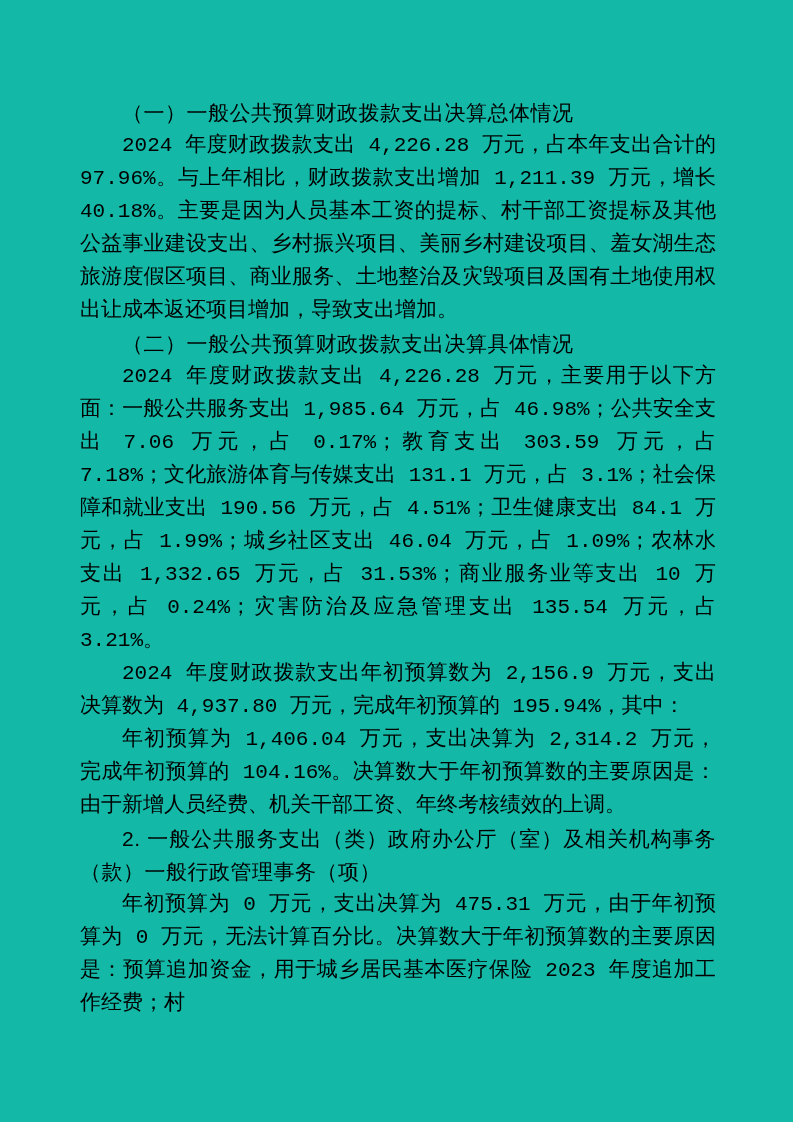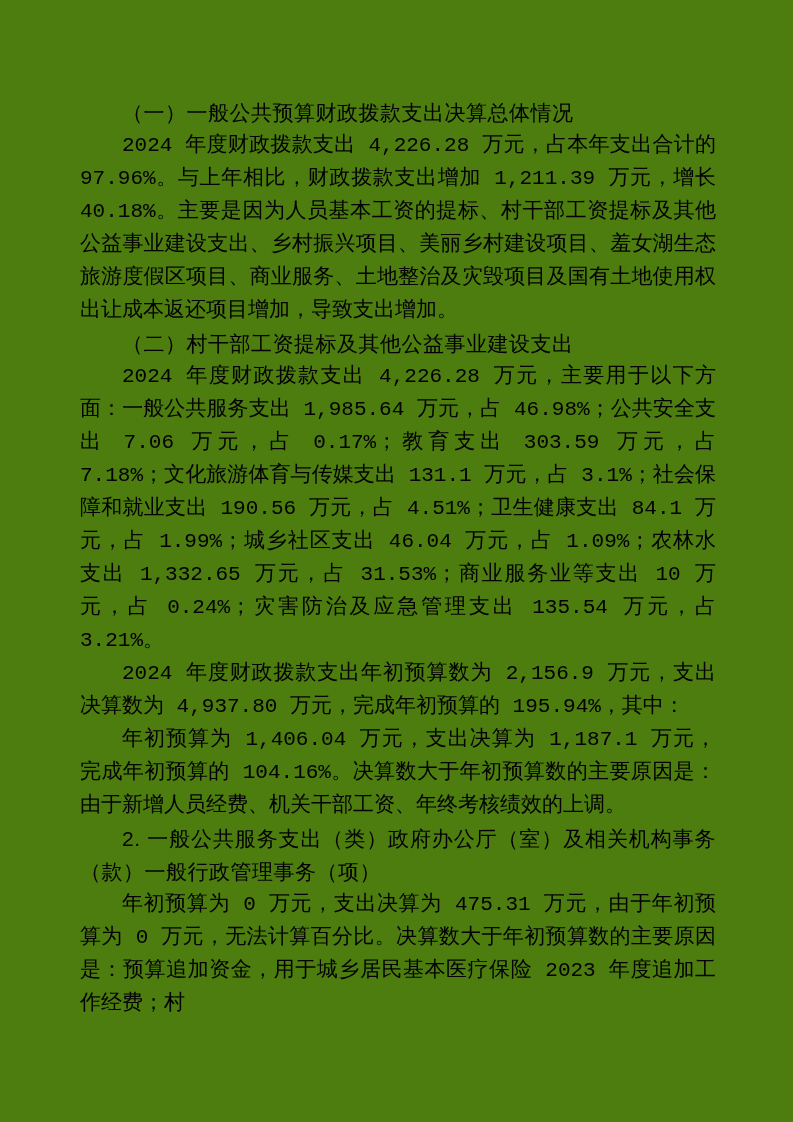--- a/index.html
+++ b/index.html
@@ -4,21 +4,21 @@
 <style>
   html, body {
     margin: 0;
     padding: 0;
     background: #ffffff;
   }
   .page {
     position: relative;
     width: 793px;
     height: 1122px;
-    background: #4d7c0f;
+    background: #14b8a6;
     overflow: hidden;
     box-sizing: border-box;
   }
   .content {
     position: absolute;
     left: 80px;
     top: 96px;
     width: 636px;
     color: #000000;
     font-family: "Liberation Serif", serif;
@@ -55,28 +55,28 @@
 </head>
 <body>
 
 <div class="page">
   <div class="content">
 
     <h3 class="sec-heading">（一）一般公共预算财政拨款支出决算总体情况</h3>
 
     <p class="body-para">2024 年度财政拨款支出 4,226.28 万元，占本年支出合计的 97.96%。与上年相比，财政拨款支出增加 1,211.39 万元，增长 40.18%。主要是因为人员基本工资的提标、村干部工资提标及其他公益事业建设支出、乡村振兴项目、美丽乡村建设项目、羞女湖生态旅游度假区项目、商业服务、土地整治及灾毁项目及国有土地使用权出让成本返还项目增加，导致支出增加。</p>
 
-    <h3 class="sec-heading">（二）村干部工资提标及其他公益事业建设支出</h3>
+    <h3 class="sec-heading">（二）一般公共预算财政拨款支出决算具体情况</h3>
 
     <p class="body-para">2024 年度财政拨款支出 4,226.28 万元，主要用于以下方面：一般公共服务支出 1,985.64 万元，占 46.98%；公共安全支出 7.06 万元，占 0.17%；教育支出 303.59 万元，占 7.18%；文化旅游体育与传媒支出 131.1 万元，占 3.1%；社会保障和就业支出 190.56 万元，占 4.51%；卫生健康支出 84.1 万元，占 1.99%；城乡社区支出 46.04 万元，占 1.09%；农林水支出 1,332.65 万元，占 31.53%；商业服务业等支出 10 万元，占 0.24%；灾害防治及应急管理支出 135.54 万元，占 3.21%。</p>
 
 
     <p class="body-para">2024 年度财政拨款支出年初预算数为 2,156.9 万元，支出决算数为 4,937.80 万元，完成年初预算的 195.94%，其中：</p>
 
 
-    <p class="body-para">年初预算为 1,406.04 万元，支出决算为 1,187.1 万元，完成年初预算的 104.16%。决算数大于年初预算数的主要原因是：由于新增人员经费、机关干部工资、年终考核绩效的上调。</p>
+    <p class="body-para">年初预算为 1,406.04 万元，支出决算为 2,314.2 万元，完成年初预算的 104.16%。决算数大于年初预算数的主要原因是：由于新增人员经费、机关干部工资、年终考核绩效的上调。</p>
 
     <h4 class="sub-heading">2. 一般公共服务支出（类）政府办公厅（室）及相关机构事务（款）一般行政管理事务（项）</h4>
 
     <p class="body-para">年初预算为 0 万元，支出决算为 475.31 万元，由于年初预算为 0 万元，无法计算百分比。决算数大于年初预算数的主要原因是：预算追加资金，用于城乡居民基本医疗保险 2023 年度追加工作经费；村</p>
 
   </div>
 </div>
 
 </body></html>

